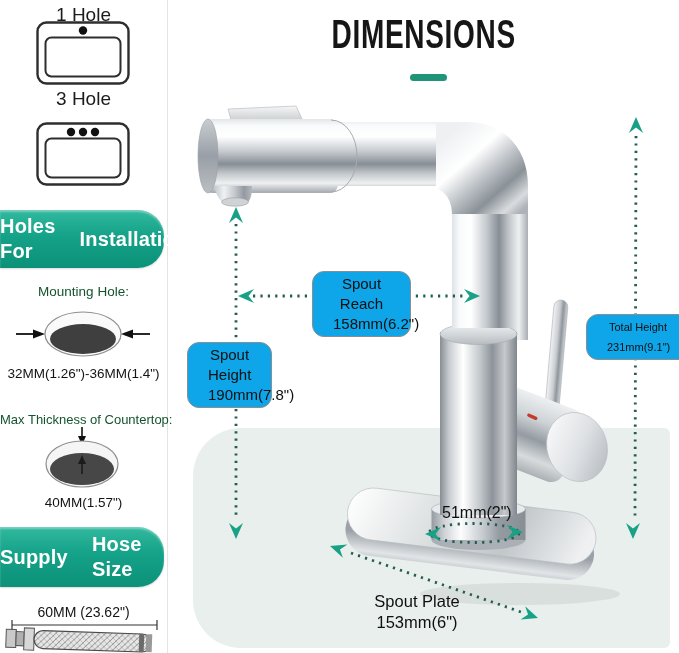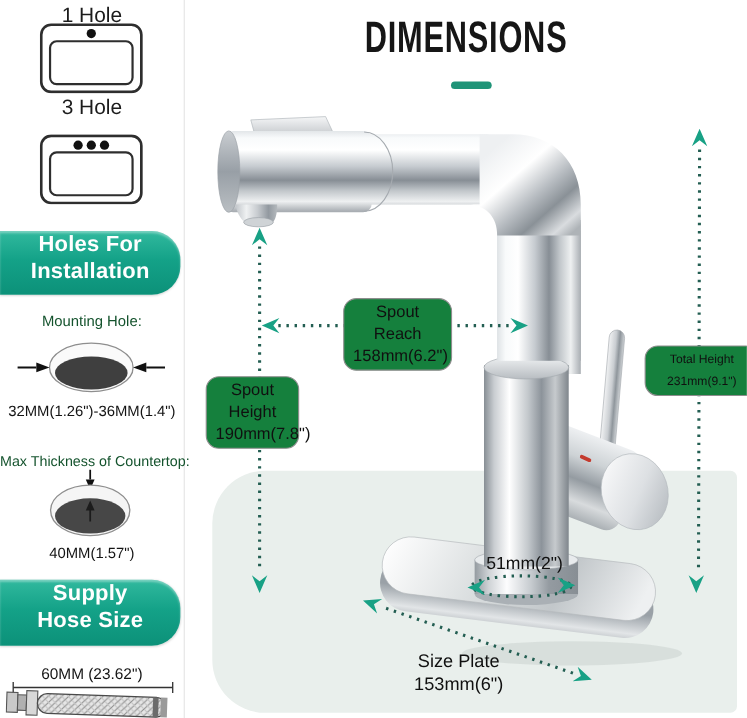--- a/index.html
+++ b/index.html
@@ -6,35 +6,35 @@
   #canvas{position:relative;width:679px;height:653px;background:#ffffff;overflow:hidden;
           font-family:"Liberation Sans",sans-serif;color:#1a1a1a;}
   .abs{position:absolute;}
   .divider{left:167px;top:0;width:1px;height:653px;background:#e4e4e4;}
 
   
   .side-label{left:0;width:167px;text-align:center;font-size:19px;font-weight:500;color:#1c1c1c;}
   .banner{left:0;width:164px;border-radius:0 26px 26px 0;
           background:linear-gradient(180deg,#31b99e 0%,#14a288 45%,#0c9179 100%);
           box-shadow:inset 0 2px 2px rgba(255,255,255,.35), 0 1px 2px rgba(0,0,0,.15);
-          display:flex;flex-direction:column;align-items:center;justify-content:flex-start;}
+          display:flex;align-items:center;justify-content:flex-start;gap:24px;}
   .banner span{color:#fff;font-weight:bold;font-size:20px;line-height:25px;letter-spacing:.2px;}
   .small-label{left:0;width:167px;text-align:center;font-size:13px;color:#14532d;white-space:nowrap;}
   .size-label{left:0;width:167px;text-align:center;font-size:13.5px;color:#141414;white-space:nowrap;}
 
   
   .title-wrap{left:168px;top:12px;width:511px;text-align:center;}
   .title-text{display:inline-block;transform:scaleX(.70);transform-origin:center;
               font-size:40px;font-weight:800;color:#161616;letter-spacing:1px;}
   .title-dash{left:410px;top:74px;width:37px;height:7px;border-radius:3.5px;background:#1f9478;}
   .panel{left:193px;top:428px;width:477px;height:220px;background:#e9efec;
          border-radius:48px 6px 6px 48px;}
-  .dim-label{background:#15803d;border:1.5px solid #8d8d8d;border-radius:12px;
+  .dim-label{background:#0ea5e9;border:1.5px solid #8d8d8d;border-radius:12px;
              text-align:center;font-size:15px;line-height:20px;color:#101010;
-             padding:2px 8px;box-sizing:border-box;}
+             padding:2px 20px;box-sizing:border-box;}
   .plain-dim{font-size:16px;color:#101010;white-space:nowrap;}
   .deck-label{left:352px;top:591px;width:130px;text-align:center;font-size:16.5px;
               line-height:21px;color:#101010;}
   svg{display:block;}
 </style>
 </head>
 <body>
 
 <div id="canvas">
 
@@ -291,17 +291,17 @@
   </div>
 
   <div class="abs dim-label" style="left:586px;top:314px;width:104px;font-size:11px">
     <div>Total Height</div>
     <div>231mm(9.1")</div>
   </div>
 
   <div class="abs plain-dim" style="left:442px;top:504px">51mm(2")</div>
 
   <div class="abs deck-label">
-    <div>Size Plate</div>
+    <div>Spout Plate</div>
     <div>153mm(6")</div>
   </div>
 
 </div>
 
 </body></html>

